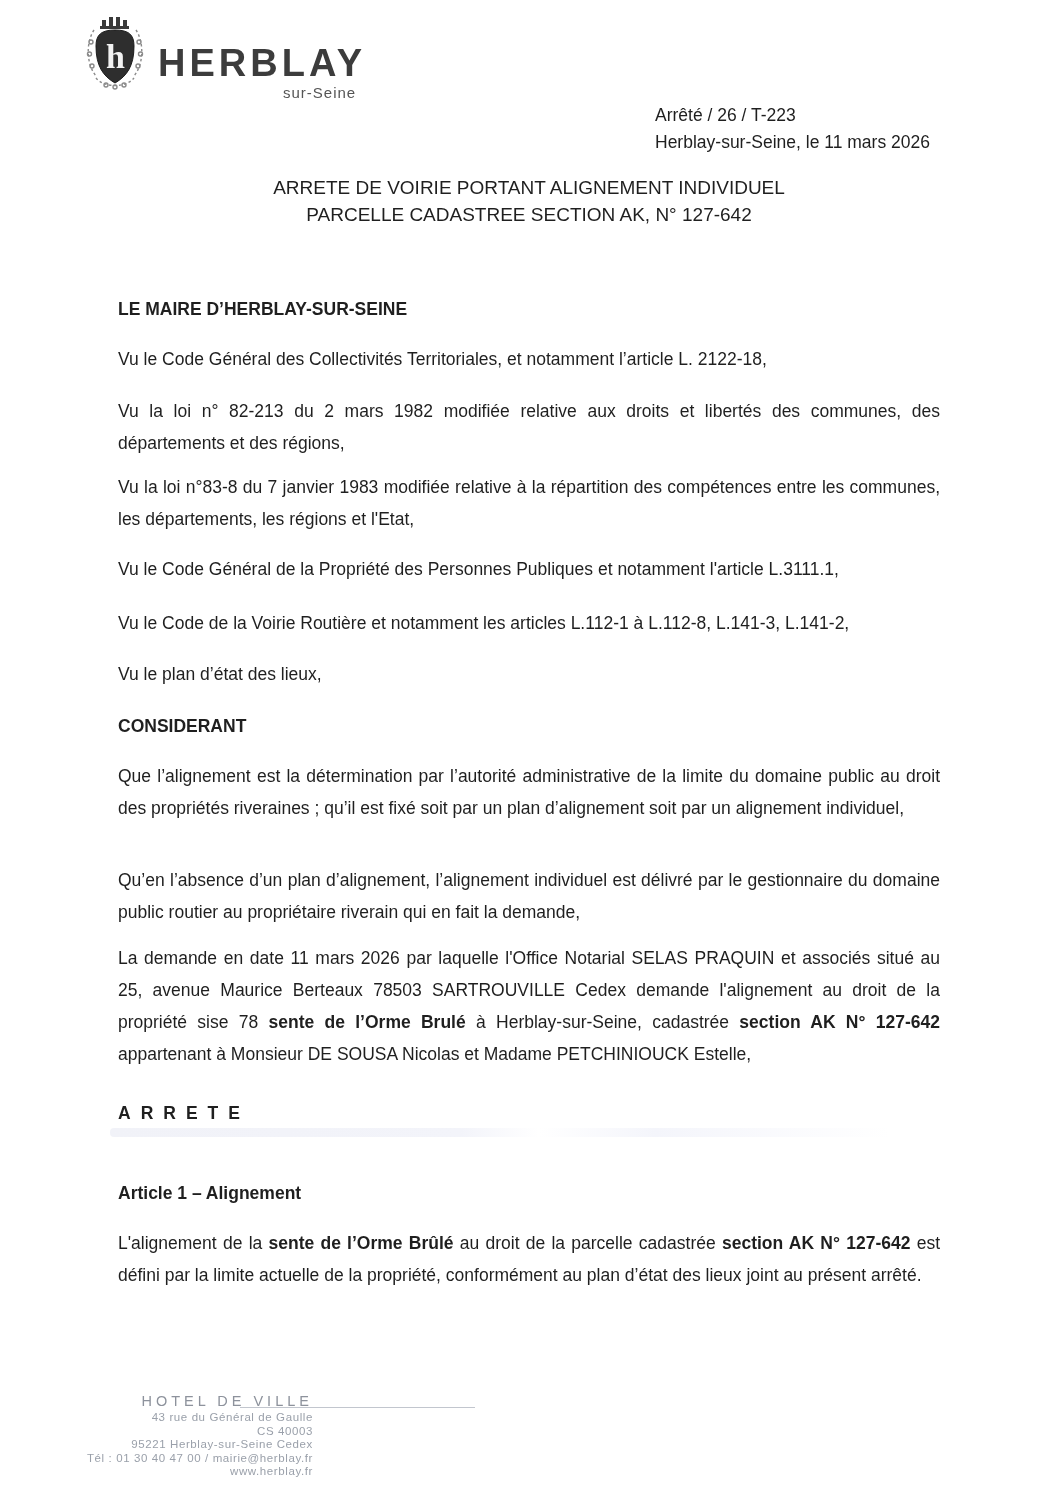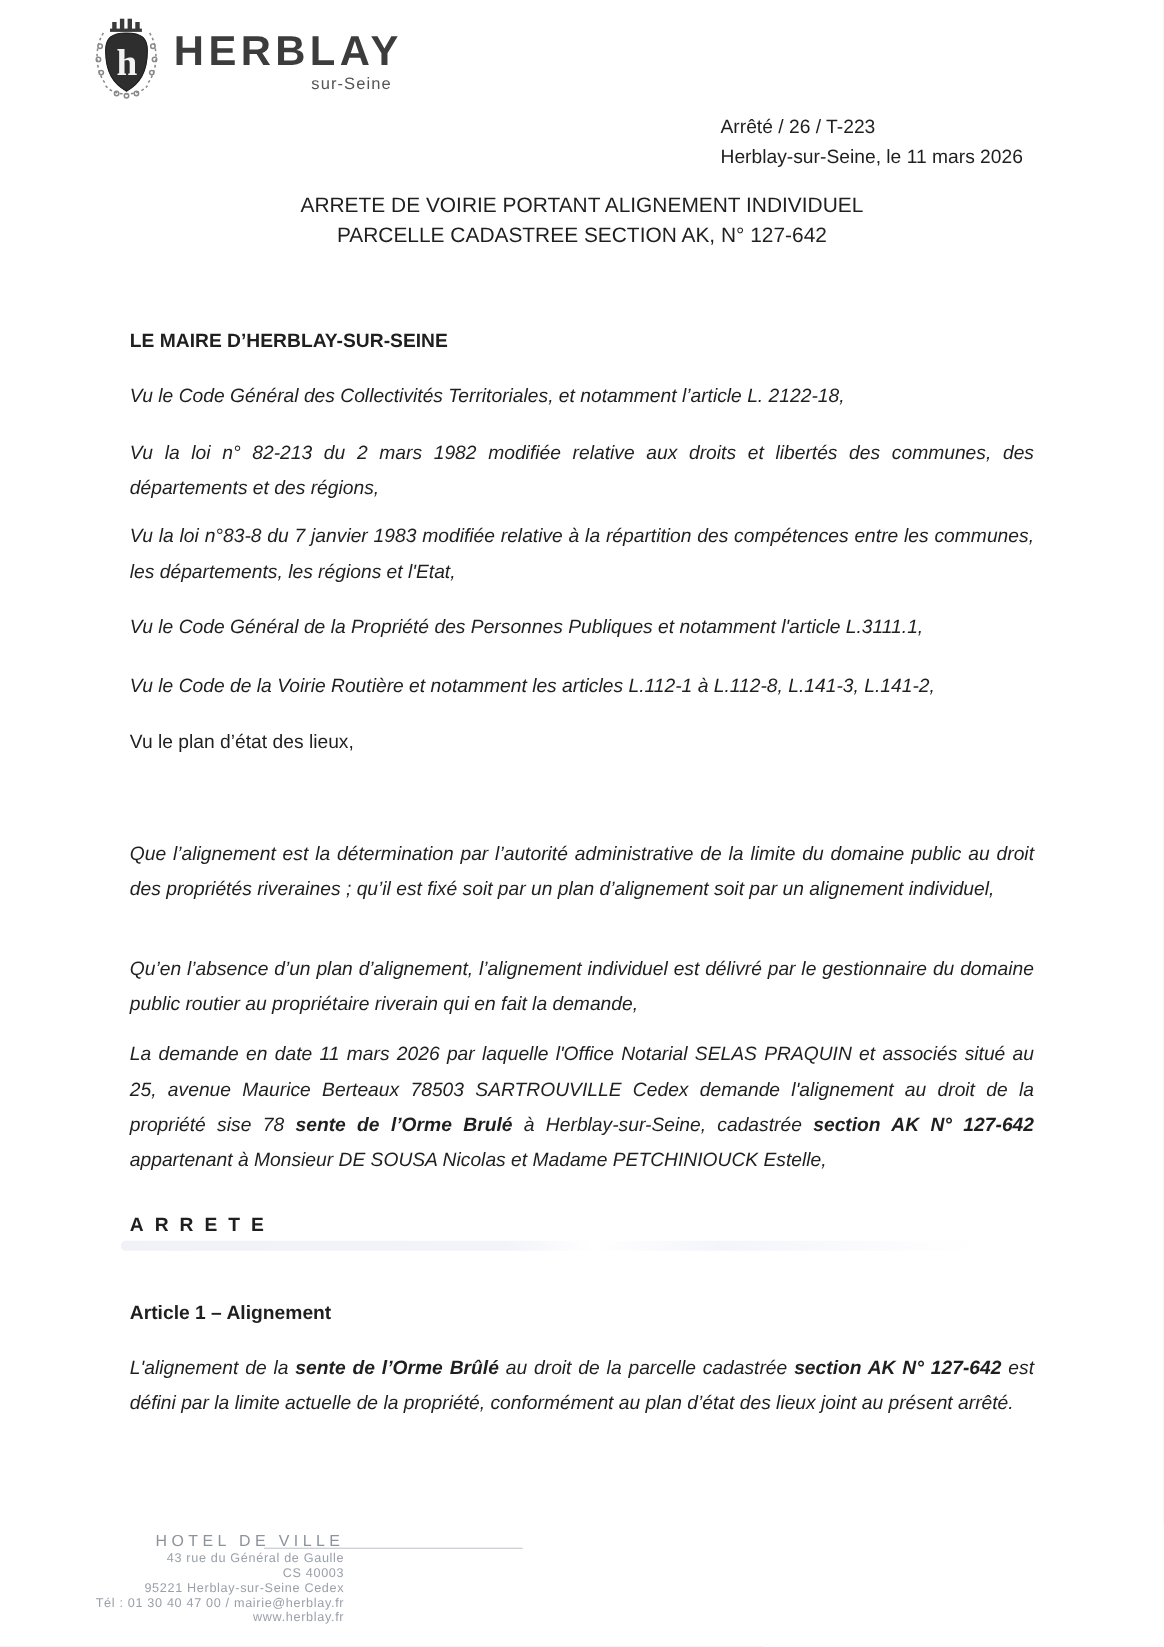--- a/index.html
+++ b/index.html
@@ -8,36 +8,36 @@
     width:1058px;height:1497px;
     margin:0 auto;
     background:#ffffff;
     font-family:"Liberation Sans","DejaVu Sans",sans-serif;
     color:#1f1f1f;
     overflow:hidden;
   }
   
   .logo{position:absolute;left:84px;top:12px;display:flex;align-items:flex-start;}
   .crest{width:62px;height:82px;}
-  .wordmark{margin-left:12px;margin-top:16px;display:flex;flex-direction:column;}
+  .wordmark{margin-left:12px;margin-top:32px;display:flex;flex-direction:column;}
   .wordmark .name{
     font-size:38px;font-weight:600;letter-spacing:4px;color:#3c3c3c;line-height:1;
   }
   .wordmark .sub{
     font-size:15px;color:#555;align-self:flex-end;margin-top:2px;margin-right:10px;letter-spacing:1px;
   }
   .ref-block{position:absolute;left:655px;top:102px;font-weight:normal;font-size:17.5px;line-height:27px;}
   
   .doc-title{
     position:absolute;left:118px;top:174px;width:822px;
     text-align:center;font-weight:normal;font-size:19px;line-height:27px;
   }
   
   .blk{position:absolute;left:118px;width:822px;font-size:17.5px;line-height:32px;}
-  .blk.just{text-align:justify;font-style:italic;}
+  .blk.just{text-align:justify;}
   .heading{font-weight:bold;}
   .arrete{font-weight:bold;letter-spacing:10px;}
   .art-head{font-weight:bold;}
   
   .artifact{
     position:absolute;left:110px;top:1128px;width:780px;height:9px;
     background:linear-gradient(90deg,#f1f2f8 0%,#f3f4fa 45%,rgba(243,244,250,0) 55%,#f4f5fb 70%,rgba(244,245,251,0) 100%);
     border-radius:4px;
   }
   
@@ -102,20 +102,21 @@
 
   <div class="blk heading" style="top:293px">LE MAIRE D’HERBLAY-SUR-SEINE</div>
 
   <div class="blk just" style="top:343px">Vu le Code Général des Collectivités Territoriales, et notamment l’article L. 2122-18,</div>
   <div class="blk just" style="top:395px">Vu la loi n° 82-213 du 2 mars 1982 modifiée relative aux droits et libertés des communes, des départements et des régions,</div>
   <div class="blk just" style="top:471px">Vu la loi n°83-8 du 7 janvier 1983 modifiée relative à la répartition des compétences entre les communes, les départements, les régions et l'Etat,</div>
   <div class="blk just" style="top:553px">Vu le Code Général de la Propriété des Personnes Publiques et notamment l'article L.3111.1,</div>
   <div class="blk just" style="top:607px">Vu le Code de la Voirie Routière et notamment les articles L.112-1 à L.112-8, L.141-3, L.141-2,</div>
   <div class="blk" style="top:658px">Vu le plan d’état des lieux,</div>
 
+  <div class="blk heading" style="top:710px">CONSIDERANT</div>
 
   <div class="blk just" style="top:760px">Que l’alignement est la détermination par l’autorité administrative de la limite du domaine public au droit des propriétés riveraines ; qu’il est fixé soit par un plan d’alignement soit par un alignement individuel,</div>
   <div class="blk just" style="top:864px">Qu’en l’absence d’un plan d’alignement, l’alignement individuel est délivré par le gestionnaire du domaine public routier au propriétaire riverain qui en fait la demande,</div>
 
   <div class="blk just" style="top:942px"><span>La demande en date 11 mars 2026 par laquelle l'Office Notarial SELAS PRAQUIN et associés situé au 25, avenue Maurice Berteaux 78503 SARTROUVILLE Cedex demande l'alignement au droit de la propriété sise 78 </span><strong>sente de l’Orme Brulé</strong><span> à Herblay-sur-Seine, cadastrée </span><strong>section AK N° 127-642</strong><span> appartenant à Monsieur DE SOUSA Nicolas et Madame PETCHINIOUCK Estelle,</span></div>
 
   <div class="blk arrete" style="top:1097px">ARRETE</div>
 
   <div class="artifact"></div>
 

